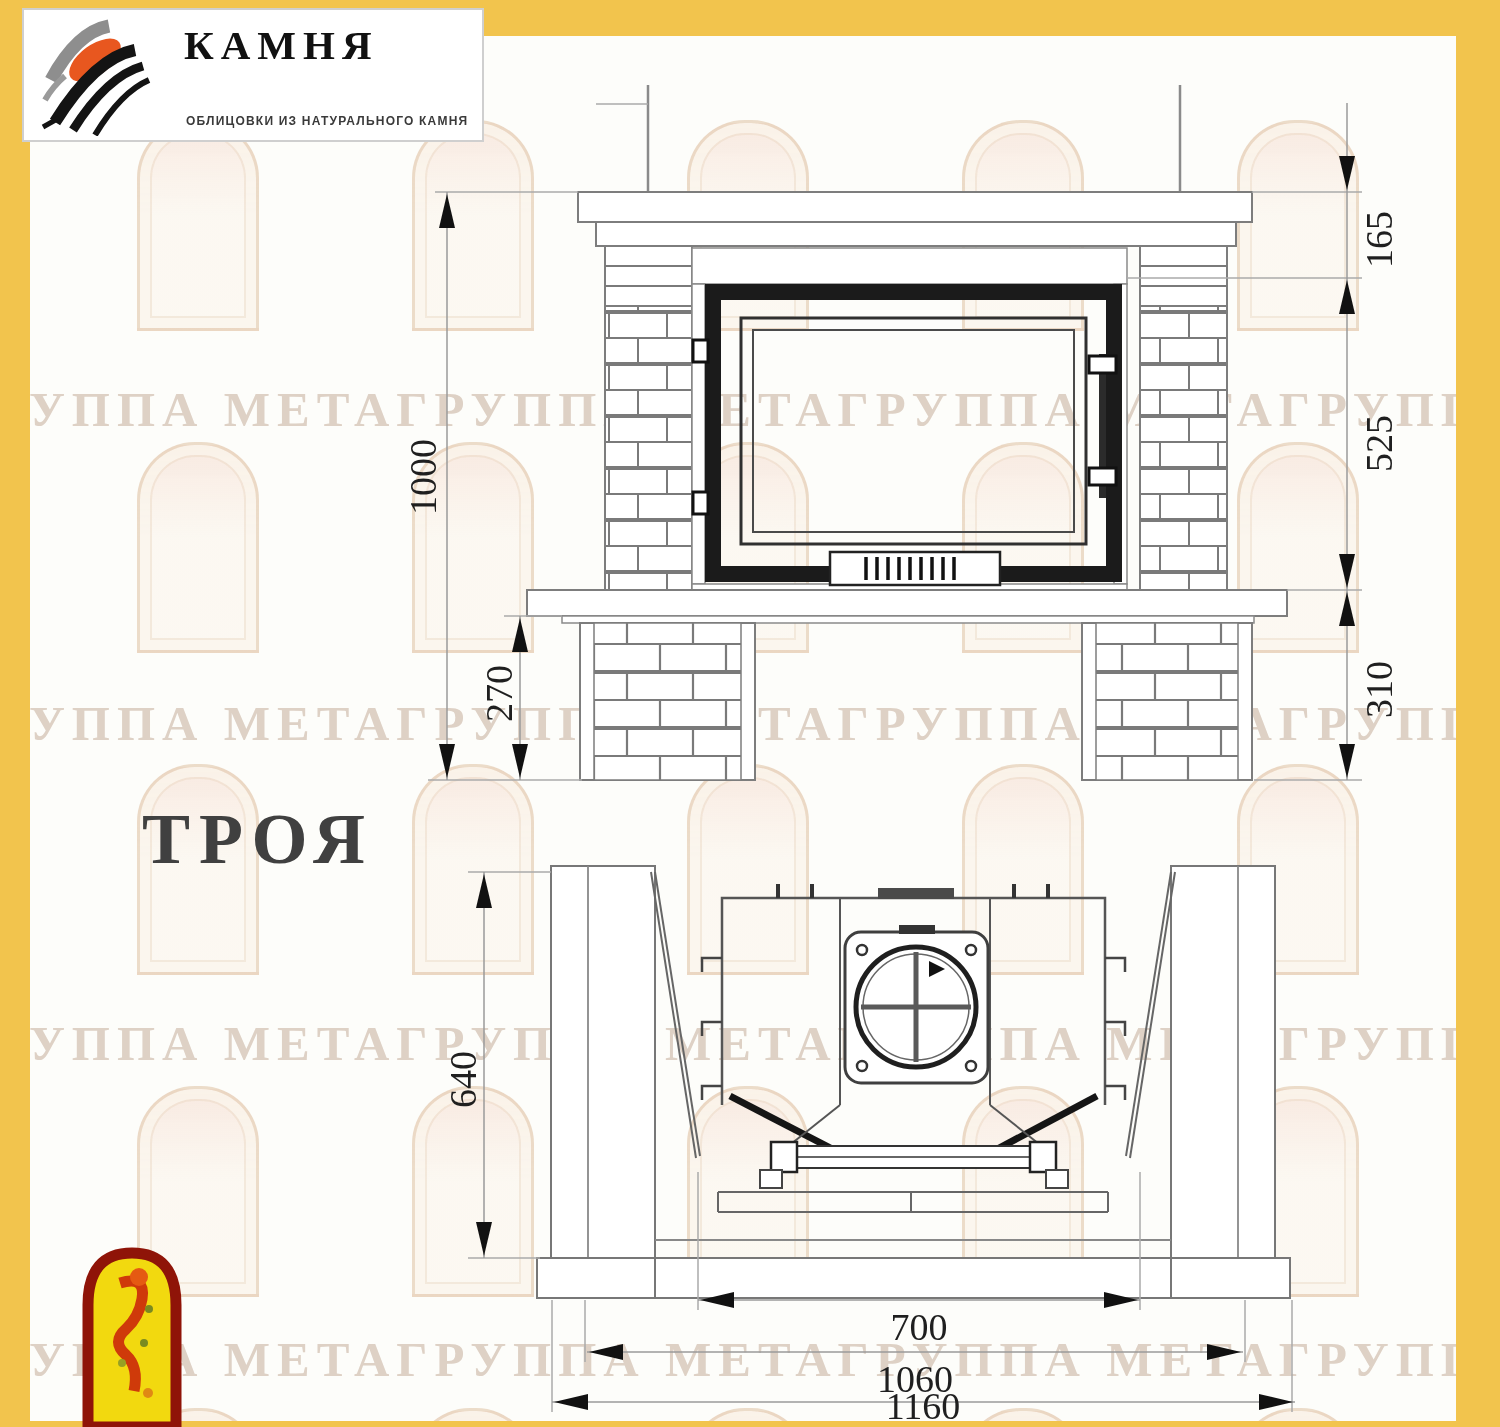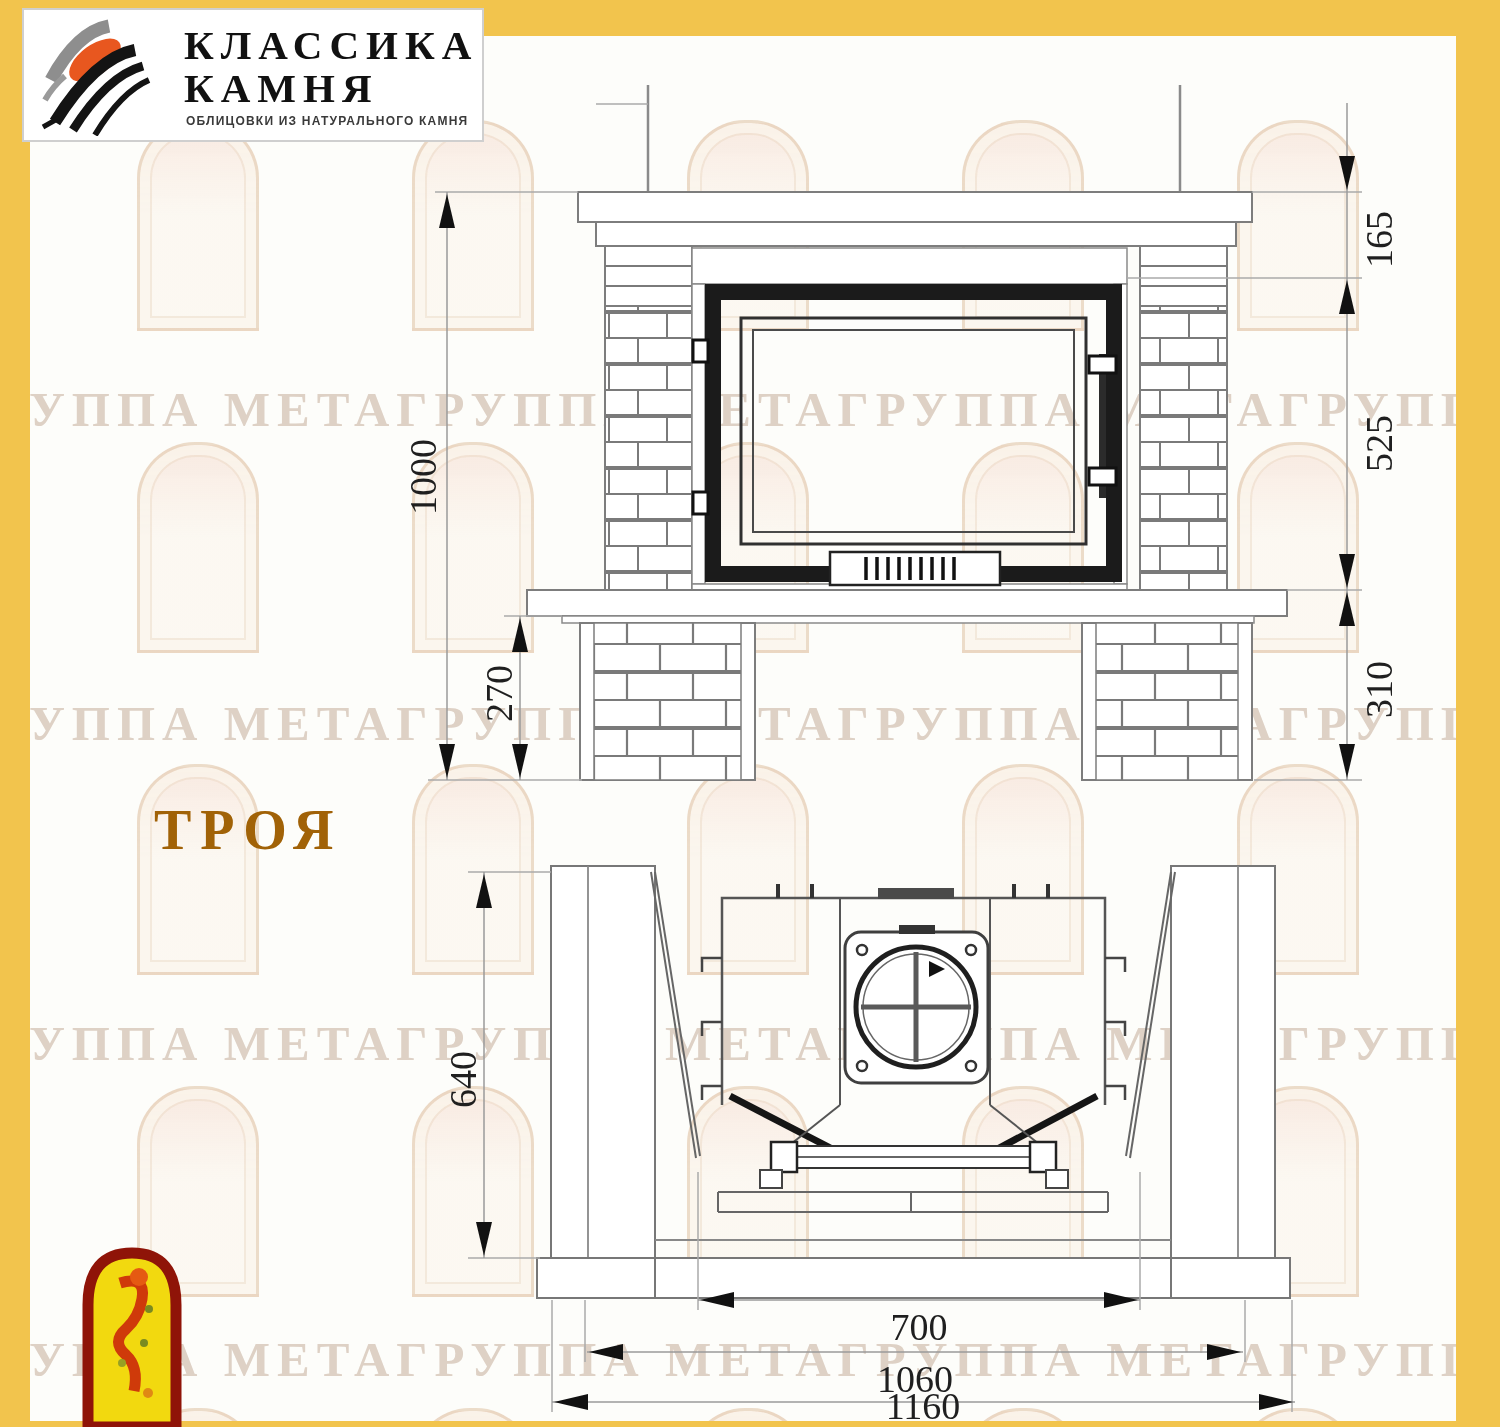--- a/index.html
+++ b/index.html
@@ -32,23 +32,23 @@
   #brand{position:absolute;left:22px;top:8px;width:458px;height:130px;background:#fff;
          border:2px solid #cfcfcf;z-index:4;}
   #brand .titles{position:absolute;left:160px;top:14px;}
   .brand-line{font-family:"Liberation Serif",serif;font-weight:bold;color:#111;
               font-size:41px;line-height:43px;letter-spacing:7px;}
   #brand .tagline{position:absolute;left:162px;top:104px;font-family:"Liberation Sans",sans-serif;
          font-weight:bold;font-size:12px;letter-spacing:1.2px;color:#3a3a3a;}
   #brand svg{position:absolute;left:8px;top:4px;}
 
   
-  #model-title{position:absolute;left:154px;top:798px;z-index:4;
-      font-family:"Liberation Serif",serif;font-weight:bold;font-size:56px;
-      letter-spacing:9px;color:#a16207;}
+  #model-title{position:absolute;left:142px;top:798px;z-index:4;
+      font-family:"Liberation Serif",serif;font-weight:bold;font-size:72px;
+      letter-spacing:9px;color:#404040;}
 
   
   #meta-logo{position:absolute;left:82px;top:1243px;z-index:4;}
 </style>
 </head>
 <body>
 
 <div id="stage">
 
   <div id="wm">
@@ -281,21 +281,20 @@
     <svg width="140" height="122" viewBox="0 0 130 122">
       <path d="M14,66 Q40,18 72,12" stroke="#8e8e8e" stroke-width="13" fill="none"></path>
       <path d="M8,86 Q16,72 28,62" stroke="#9a9a9a" stroke-width="6" fill="none"></path>
       <ellipse cx="58" cy="46" rx="30" ry="15" transform="rotate(-36 58 46)" fill="#e8571f"></ellipse>
       <path d="M18,108 Q58,44 98,36" stroke="#141414" stroke-width="12" fill="none"></path>
       <path d="M36,116 Q70,62 106,52" stroke="#141414" stroke-width="9" fill="none"></path>
       <path d="M58,121 Q84,78 112,66" stroke="#141414" stroke-width="6" fill="none"></path>
       <path d="M6,113 L22,104" stroke="#141414" stroke-width="5" fill="none"></path>
     </svg>
     <div class="titles">
-      <div class="brand-line">КЛАССИКА</div>
       <div class="brand-line">КАМНЯ</div>
     </div>
     <div class="tagline">ОБЛИЦОВКИ ИЗ НАТУРАЛЬНОГО КАМНЯ</div>
   </div>
 
   <div id="model-title">ТРОЯ</div>
 
   <svg id="meta-logo" width="100" height="184" viewBox="0 0 100 184">
     <path d="M6,184 L6,62 Q6,10 50,10 Q94,10 94,62 L94,184 Z" fill="#f2d90f" stroke="#8f1408" stroke-width="11"></path>
     <path d="M38,40 Q64,32 60,56 Q57,74 44,86 Q29,99 44,112 Q57,124 52,148" stroke="#cf3a0a" stroke-width="11" fill="none"></path>

